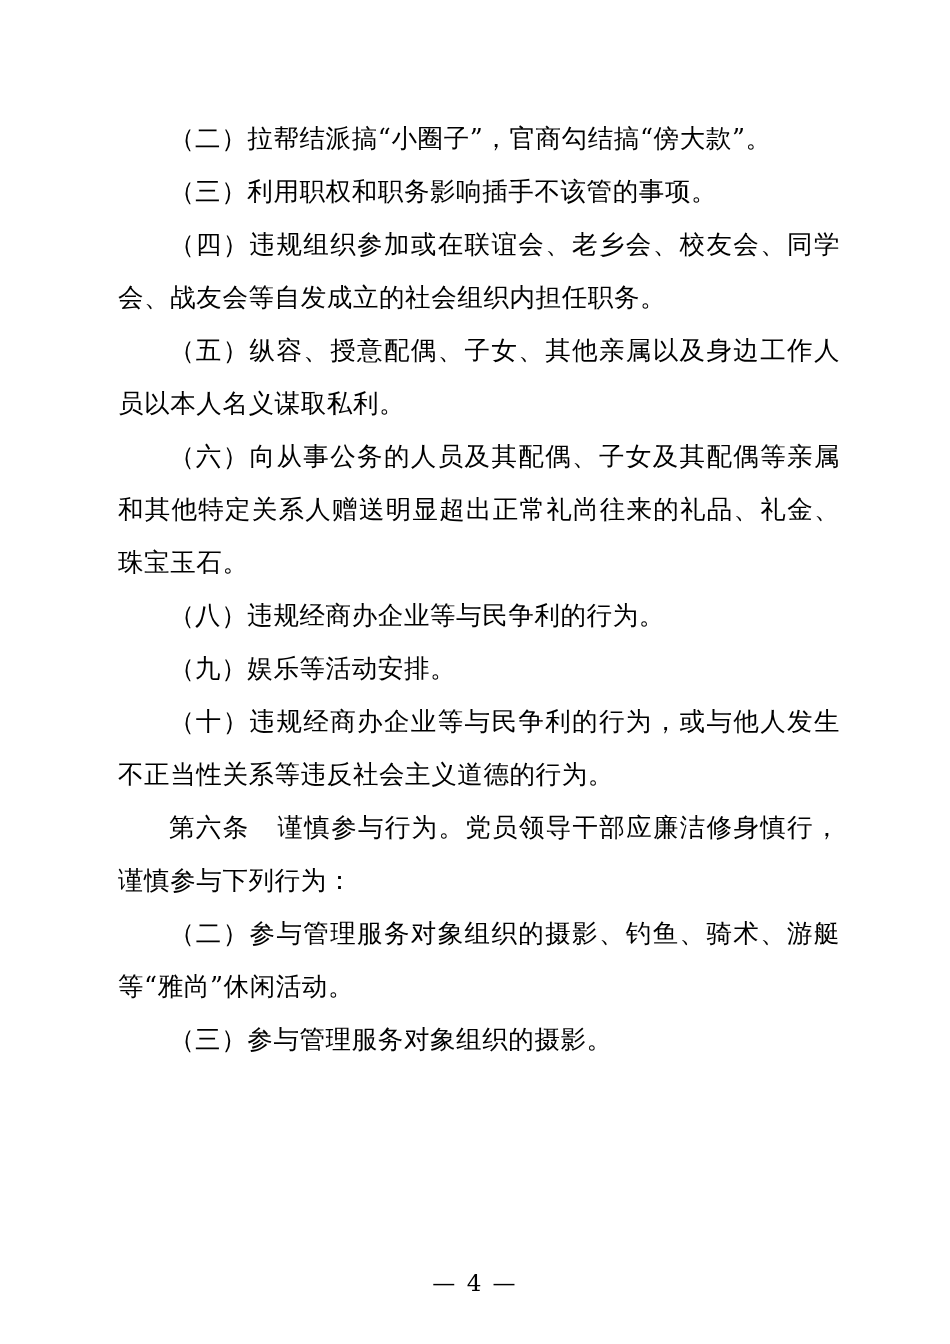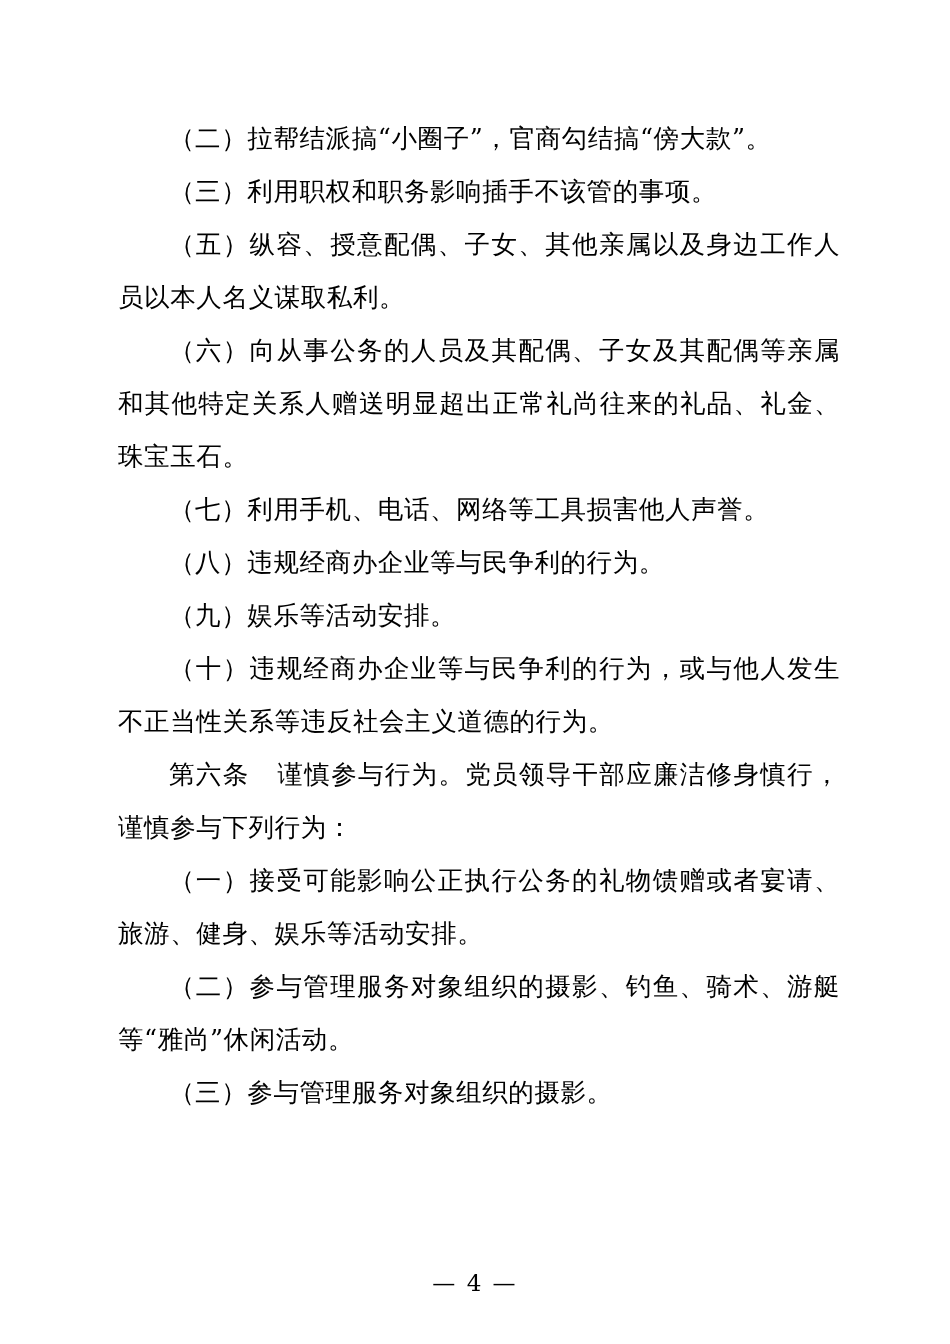--- a/index.html
+++ b/index.html
@@ -58,30 +58,29 @@
     padding-left: 0;
   }
 </style>
 </head>
 <body>
 
 <div class="page">
   <div class="body-text">
     <p class="para">（二）拉帮结派搞“小圈子”，官商勾结搞“傍大款”。</p>
     <p class="para">（三）利用职权和职务影响插手不该管的事项。</p>
+    <p class="para">（四）违规组织参加或在联谊会、老乡会、校友会、同学会、战友会等自发成立的社会组织内担任职务。</p>
     <p class="para">（五）纵容、授意配偶、子女、其他亲属以及身边工作人员以本人名义谋取私利。</p>
     <p class="para">（六）向从事公务的人员及其配偶、子女及其配偶等亲属和其他特定关系人赠送明显超出正常礼尚往来的礼品、礼金、珠宝玉石。</p>
-    <p class="para">（七）利用手机、电话、网络等工具损害他人声誉。</p>
     <p class="para">（八）违规经商办企业等与民争利的行为。</p>
     <p class="para">（九）娱乐等活动安排。</p>
     <p class="para">（十）违规经商办企业等与民争利的行为，或与他人发生不正当性关系等违反社会主义道德的行为。</p>
 
     <p class="heading-para"><span class="heading-label">第六条</span><span>谨慎参与行为。党员领导干部应廉洁修身慎行，谨慎参与下列行为：</span></p>
 
-    <p class="para">（一）接受可能影响公正执行公务的礼物馈赠或者宴请、旅游、健身、娱乐等活动安排。</p>
     <p class="para">（二）参与管理服务对象组织的摄影、钓鱼、骑术、游艇等“雅尚”休闲活动。</p>
     <p class="para">（三）参与管理服务对象组织的摄影。</p>
   </div>
 </div>
 
 <div class="footer">
   <span class="footer-inner">— 4 —</span>
 </div>
 
 </body></html>

